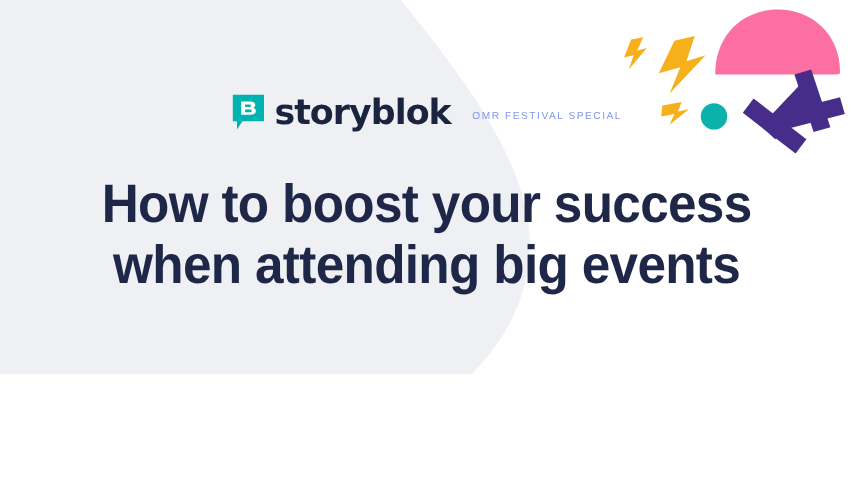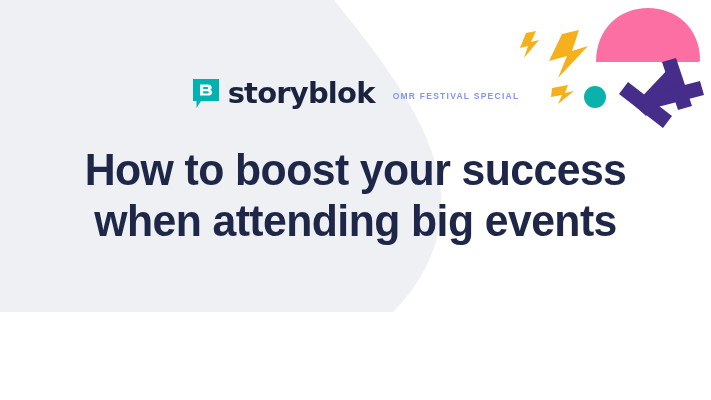--- a/index.html
+++ b/index.html
@@ -57,21 +57,21 @@
     letter-spacing: -0.8px;
     color: #1b243f;
     line-height: 1;
     margin-left: -2px;
     margin-right: 8px;
     transform: translateY(-1px);
   }
   .kicker {
     font-family: "Liberation Sans", sans-serif;
     font-size: 8.5px;
-    font-weight: bold;
+    font-weight: normal;
     letter-spacing: 1.25px;
     color: #8296ef;
     text-transform: uppercase;
     white-space: nowrap;
     transform: translateY(2px);
   }
 
   
   .headline {
     position: absolute;

